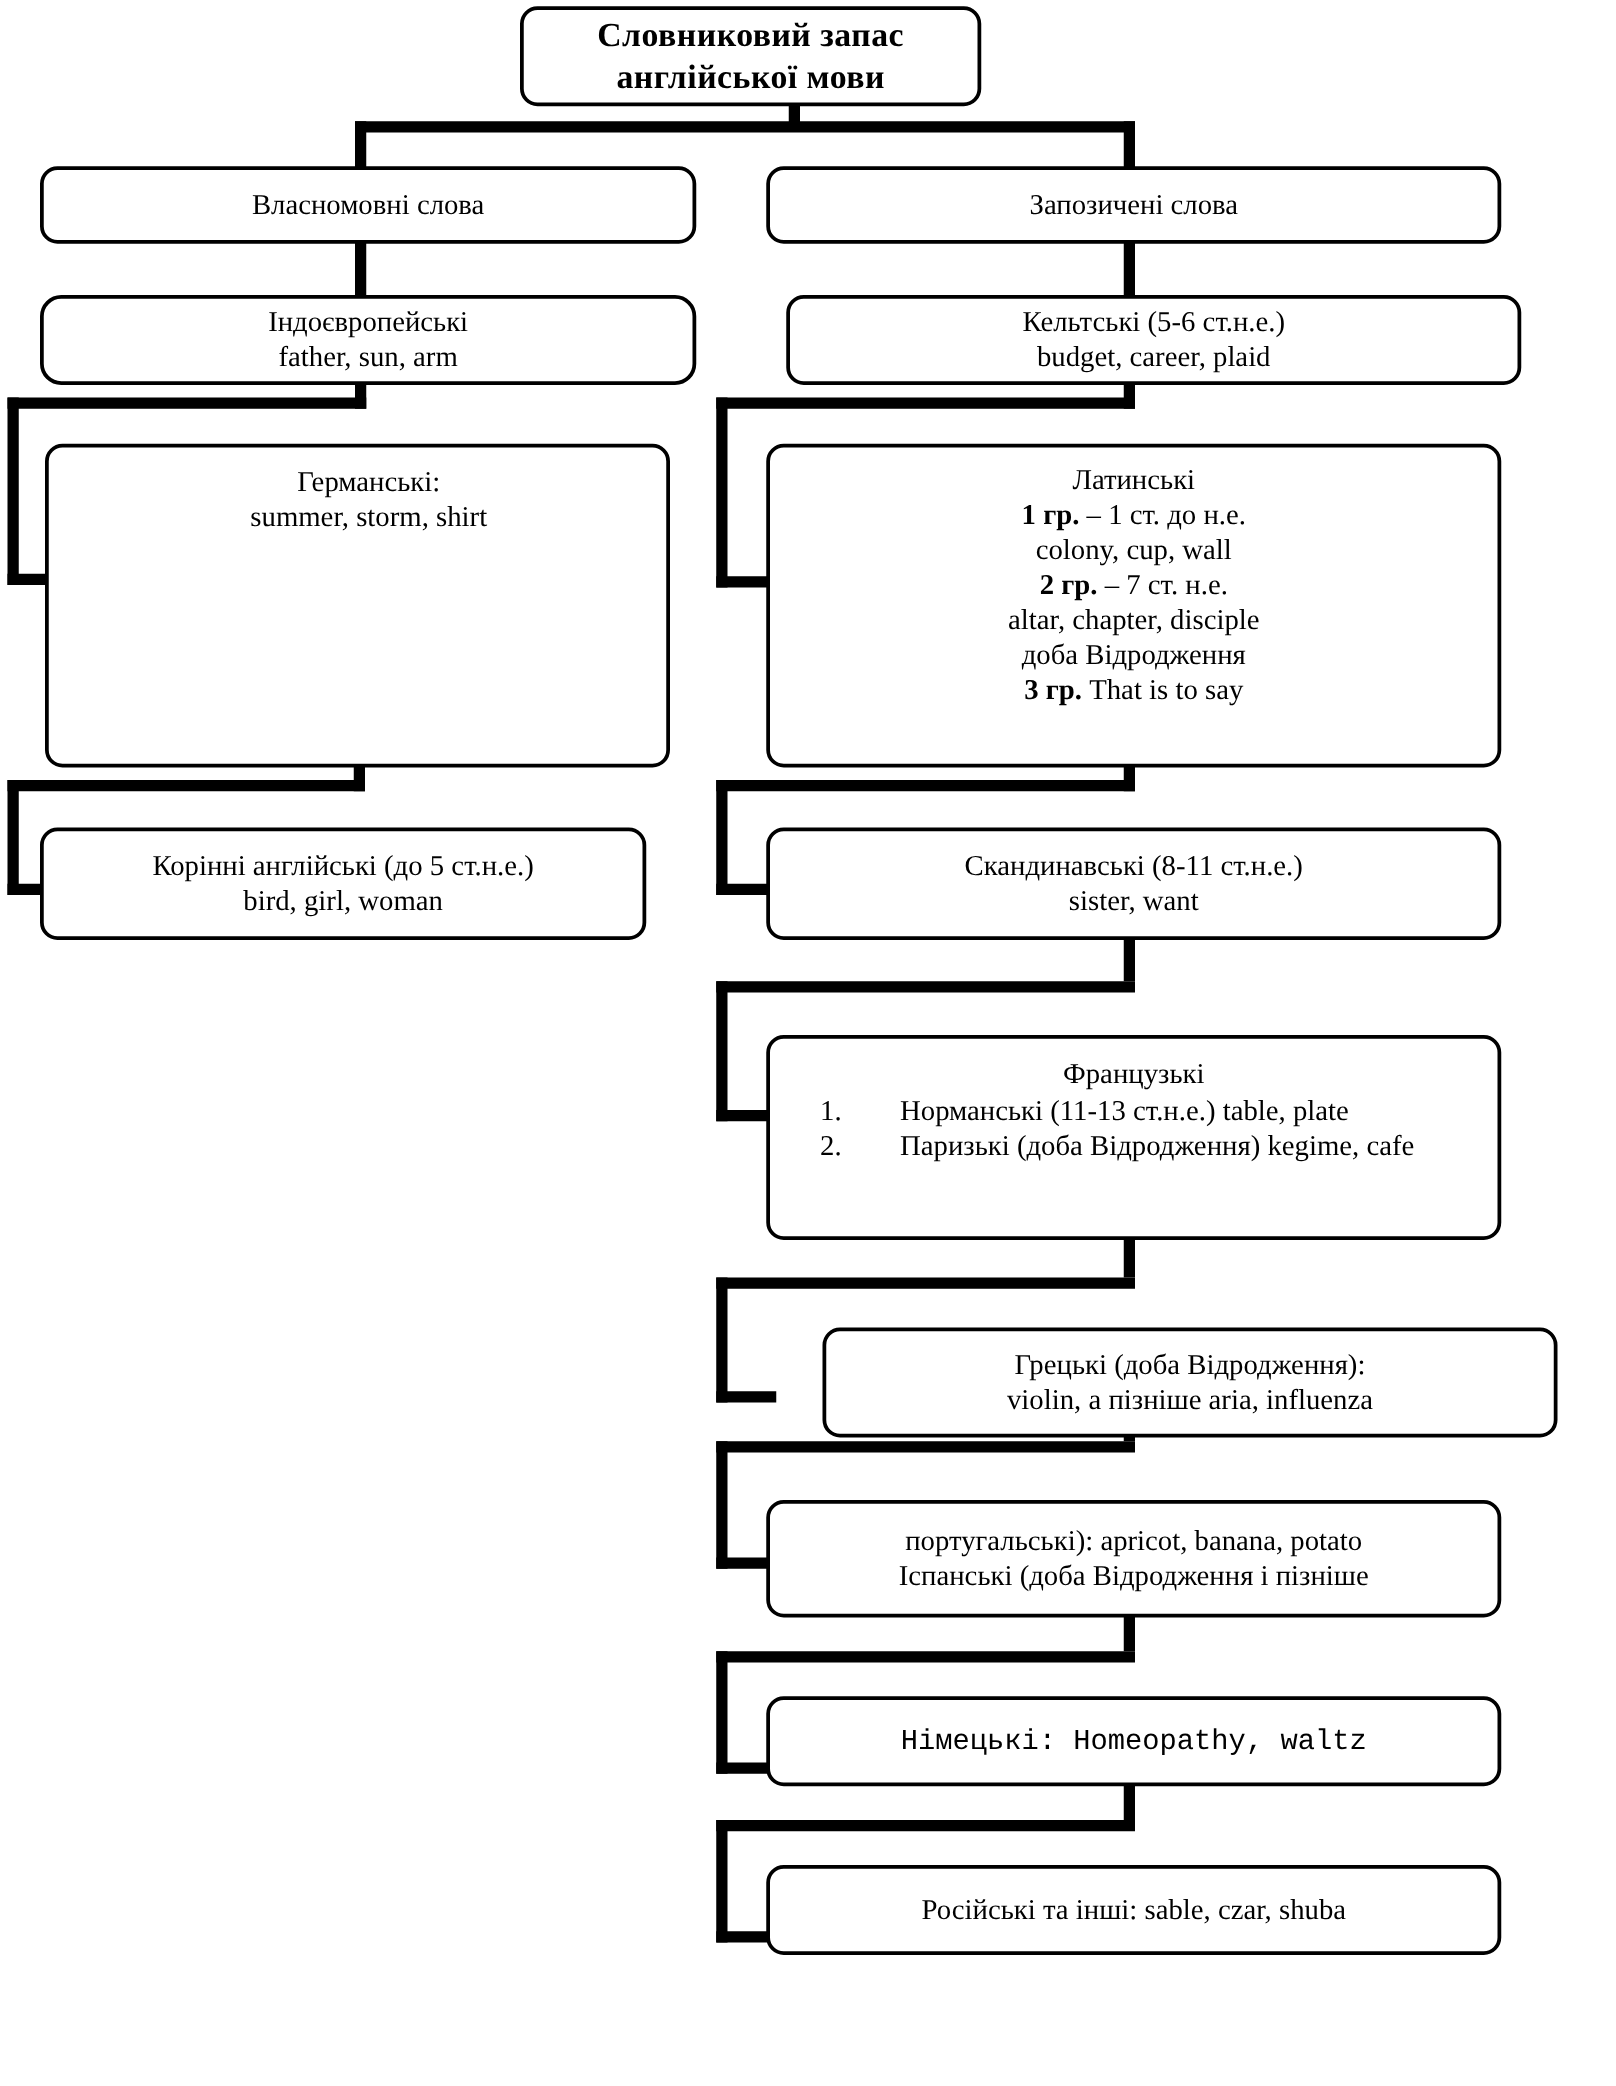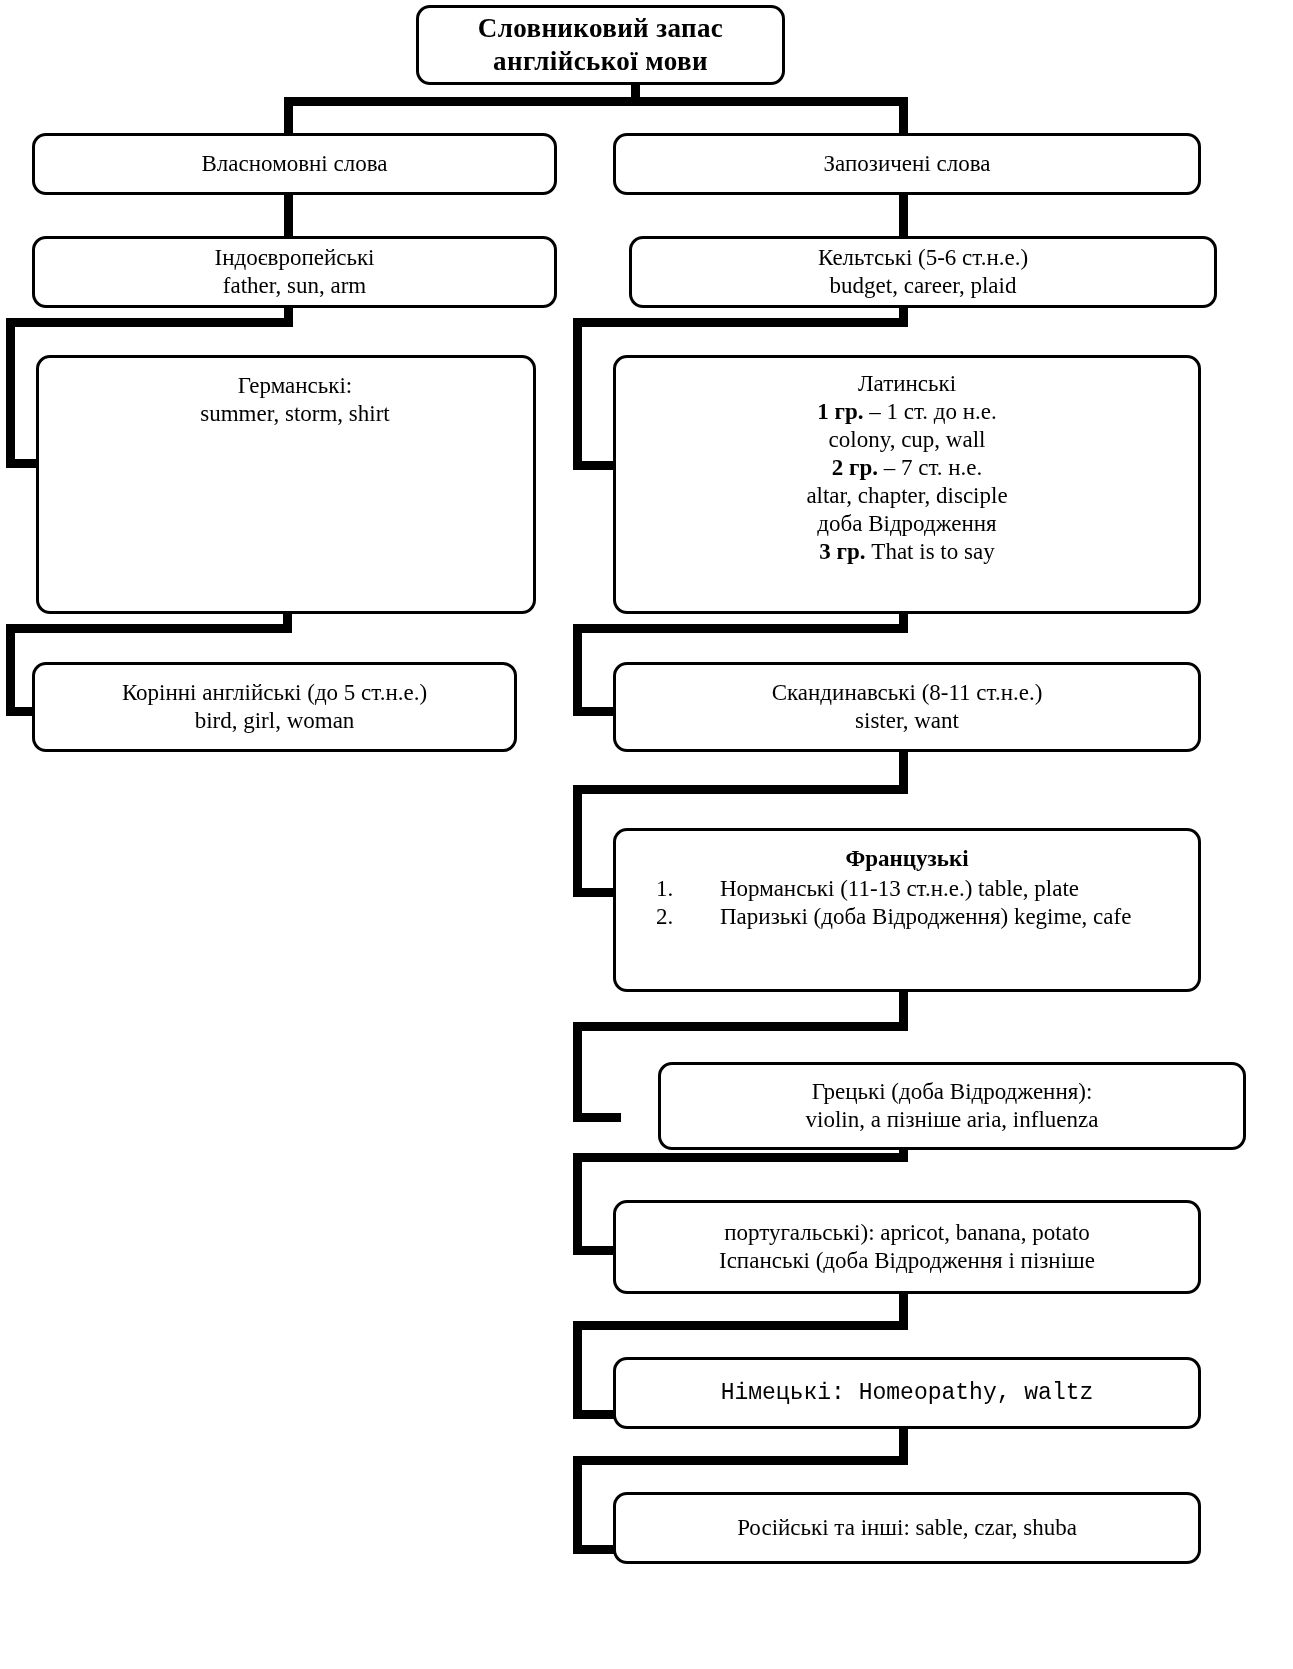--- a/index.html
+++ b/index.html
@@ -72,21 +72,21 @@
     width: 86px;
     flex: 0 0 86px;
     padding-left: 22px;
     box-sizing: border-box;
   }
   .flist .ftxt {
     flex: 1 1 auto;
   }
   .ftitle {
     font-size: 23px;
-    font-weight: bold;
+    font-weight: normal;
     width: 100%;
     text-align: center;
     margin-bottom: 2px;
   }
 </style>
 </head>
 <body>
 
 <div id="canvas">
 
@@ -153,21 +153,21 @@
   </div>
 
   <div class="node t-head" style="left:32px; top:133px; width:525px; height:62px;">
     <span class="ln">Власномовні слова</span>
   </div>
 
   <div class="node t-head" style="left:613px; top:133px; width:588px; height:62px;">
     <span class="ln">Запозичені слова</span>
   </div>
 
-  <div class="node t-body" style="left:32px; top:236px; width:525px; height:72px;">
+  <div class="node t-body" style="left:32px; top:236px; width:525px; height:72px;border-radius:17px;">
     <span class="ln">Індоєвропейські</span>
     <span class="ln">father, sun, arm</span>
   </div>
 
   <div class="node t-body" style="left:613px; top:236px; width:588px; height:72px;margin-left:16px;">
     <span class="ln">Кельтські (5-6 ст.н.е.)</span>
     <span class="ln">budget, career, plaid</span>
   </div>
 
   <div class="node t-body" style="left:36px; top:355px; width:500px; height:259px; justify-content:flex-start; padding-top:14px;padding-left:18px;">

